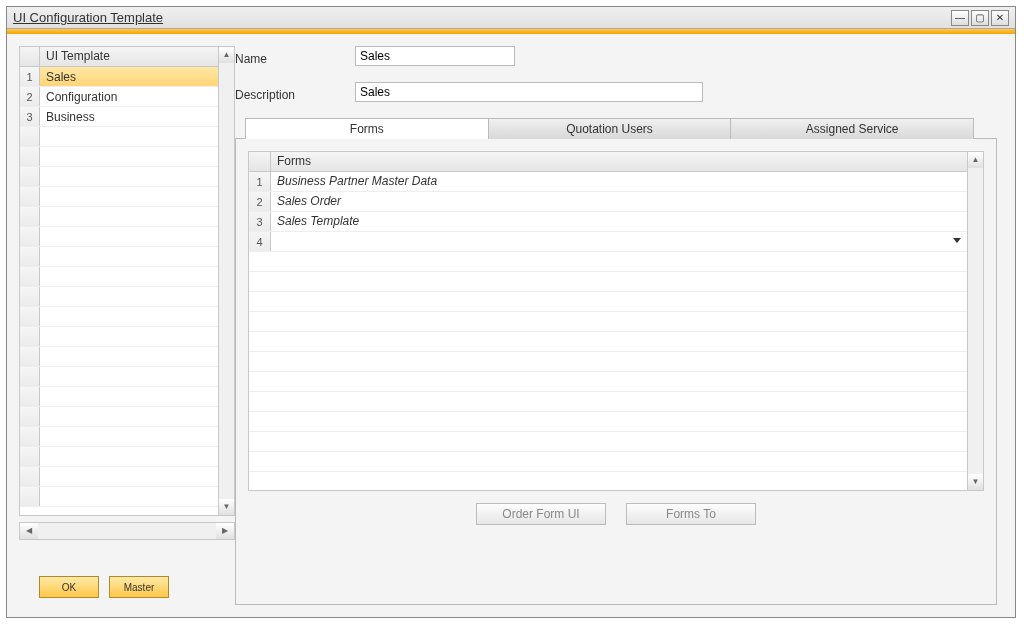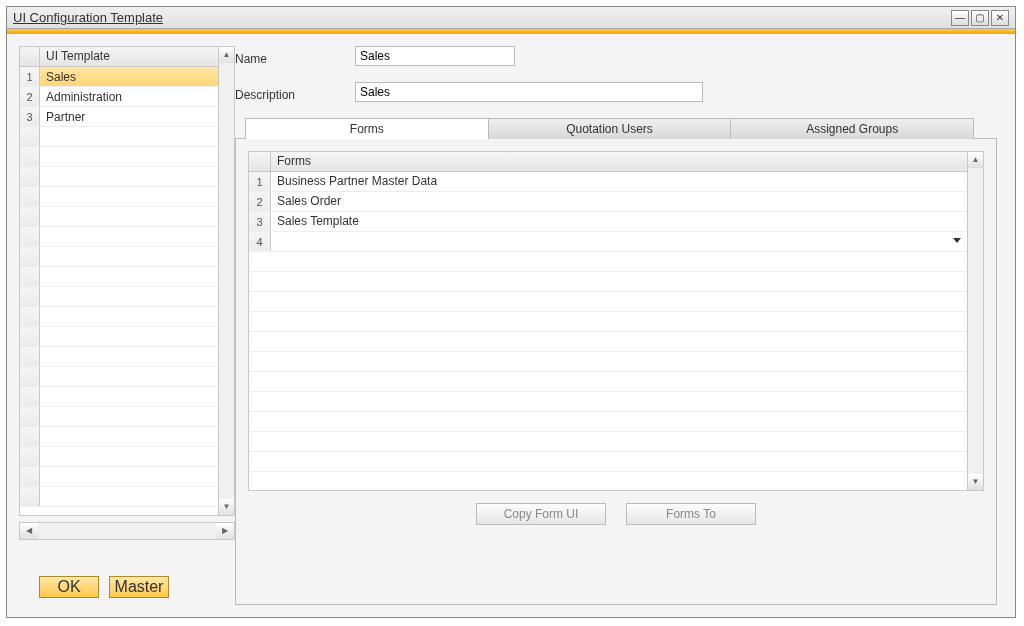--- a/index.html
+++ b/index.html
@@ -104,21 +104,21 @@
     width: 18px; background: linear-gradient(#fff,#e0e0e0);
     text-align: center; line-height: 16px; font-size: 8px; color: #666;
     cursor: pointer;
   }
   .bottom-btns { margin-top: 30px; display: flex; gap: 10px; padding-left: 20px;}
   .btn {
     min-width: 60px; height: 22px;
     border: 1px solid #b08a2a;
     background: linear-gradient(#ffe9a7, #ffc84a);
     cursor: pointer;
-    font-size: 16px;
+    font-size: 10px;
     color: #333;
   }
   
   .right { flex: 1; display: flex; flex-direction: column; }
   .field-row { display: flex; align-items: flex-end; margin-bottom: 16px; }
   .field-row .label { width: 120px; color: #333; }
   .text-input {
     border: 1px solid #bbb; background: #fff; height: 20px;
     padding: 2px 4px; font-size: 12px;
   }
@@ -159,21 +159,21 @@
   .grid-body { flex: 1; overflow: hidden; }
   .grid-row {
     display: flex; height: 20px; border-bottom: 1px solid #eee;
   }
   .grid-row .num {
     width: 22px; text-align: center;
     background: linear-gradient(#f5f5f5,#ececec);
     border-right: 1px solid #c8c8c8;
     line-height: 20px; color: #555; font-size: 11px;
   }
-  .grid-row .cell { flex: 1; padding: 2px 6px; position: relative; }
+  .grid-row .cell { flex: 1; padding: 2px 6px; position: relative; font-style: italic; }
   .grid-row.empty-row .num { background: #fff; border-right: 1px solid #fff; }
   .chevron {
     position: absolute; right: 6px; top: 6px;
     width: 0; height: 0; border-left: 4px solid transparent;
     border-right: 4px solid transparent; border-top: 5px solid #333;
   }
   .grid-scroll {
     width: 16px; background: #f0f0f0; border-left: 1px solid #c8c8c8;
     display: flex; flex-direction: column; justify-content: space-between;
   }
@@ -209,25 +209,25 @@
               <div class="num-col"></div>
               <div class="label-col">UI Template</div>
             </div>
             <div class="list-rows">
               <div class="list-row selected">
                 <div class="num">1</div>
                 <div class="cell">Sales</div>
               </div>
               <div class="list-row">
                 <div class="num">2</div>
-                <div class="cell">Administration</div>
+                <div class="cell">Configuration</div>
               </div>
               <div class="list-row">
                 <div class="num">3</div>
-                <div class="cell">Partner</div>
+                <div class="cell">Business</div>
               </div>
 
               <div class="list-row empty">
                   <div class="num"></div>
                   <div class="cell"></div>
                 </div>
               <div class="list-row empty">
                   <div class="num"></div>
                   <div class="cell"></div>
                 </div>
@@ -325,21 +325,21 @@
       </div>
       <div class="field-row">
         <div class="label">Description</div>
         <input class="text-input desc" value="Sales" style="">
       </div>
 
       <div style="display:flex; border-bottom:0px;">
         <div class="tab-gap-left"></div>
         <div class="tab active">Forms</div>
         <div class="tab">Quotation Users</div>
-        <div class="tab">Assigned Groups</div>
+        <div class="tab">Assigned Service</div>
         <div class="tab-gap-right"></div>
       </div>
 
       <div class="tab-pane">
         <div class="grid">
           <div class="grid-main">
             <div class="grid-header">
               <div class="num-col"></div>
               <div class="col">Forms</div>
             </div>
@@ -411,19 +411,19 @@
                   <div class="cell"></div>
                 </div>
             </div>
           </div>
           <div class="grid-scroll">
             <div class="arrow-btn">▲</div>
             <div class="arrow-btn">▼</div>
           </div>
         </div>
         <div class="pane-buttons">
-          <button class="btn-grey">Copy Form UI</button>
+          <button class="btn-grey">Order Form UI</button>
           <button class="btn-grey">Forms To</button>
         </div>
       </div>
     </div>
   </div>
 </div>
 
 </body></html>

